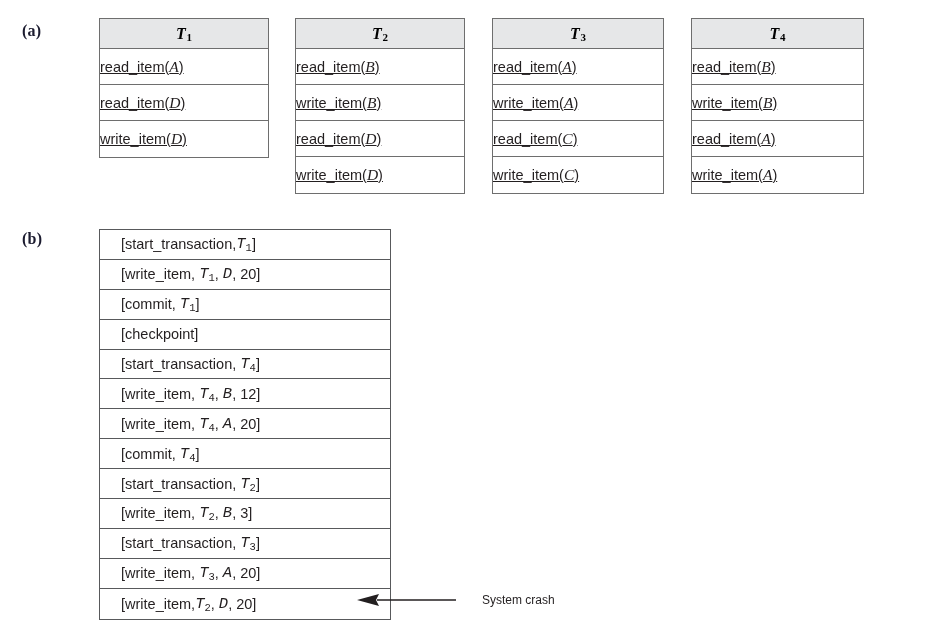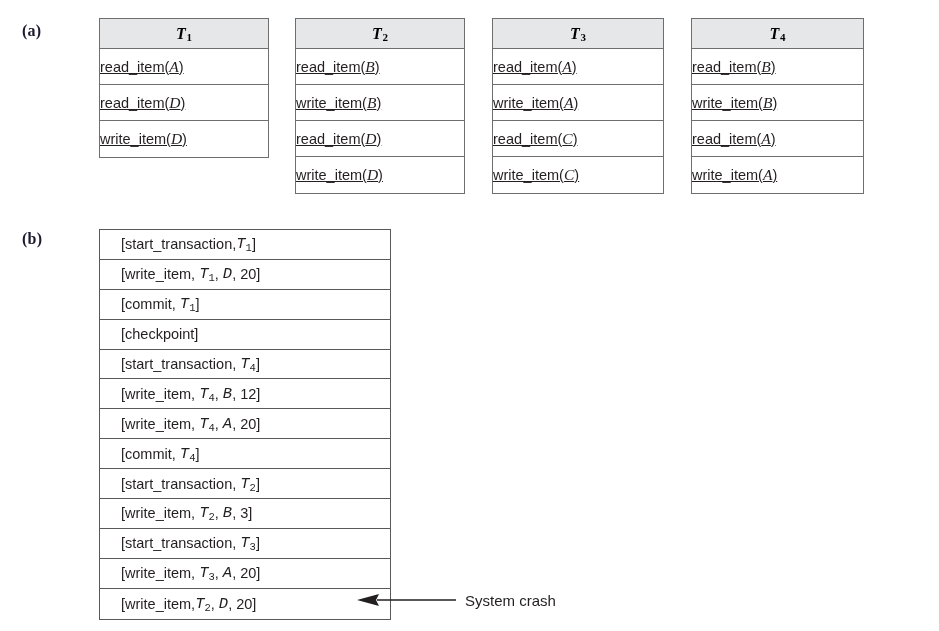--- a/index.html
+++ b/index.html
@@ -115,23 +115,23 @@
   #crash-annotation {
     position: absolute;
     left: 357px;
     top: 588px;
     display: flex;
     align-items: center;
     height: 24px;
   }
   #crash-arrow { display: block; }
   #crash-label {
-    font-size: 15px;
+    font-size: 12px;
     color: #231f20;
-    margin-left: 9px;
+    margin-left: 26px;
     white-space: pre;
   }
 </style>
 </head>
 <body>
 
 <div class="part-label" id="label-a">(a)</div>
 
 <div class="part-label" id="label-b">(b)</div>
 

